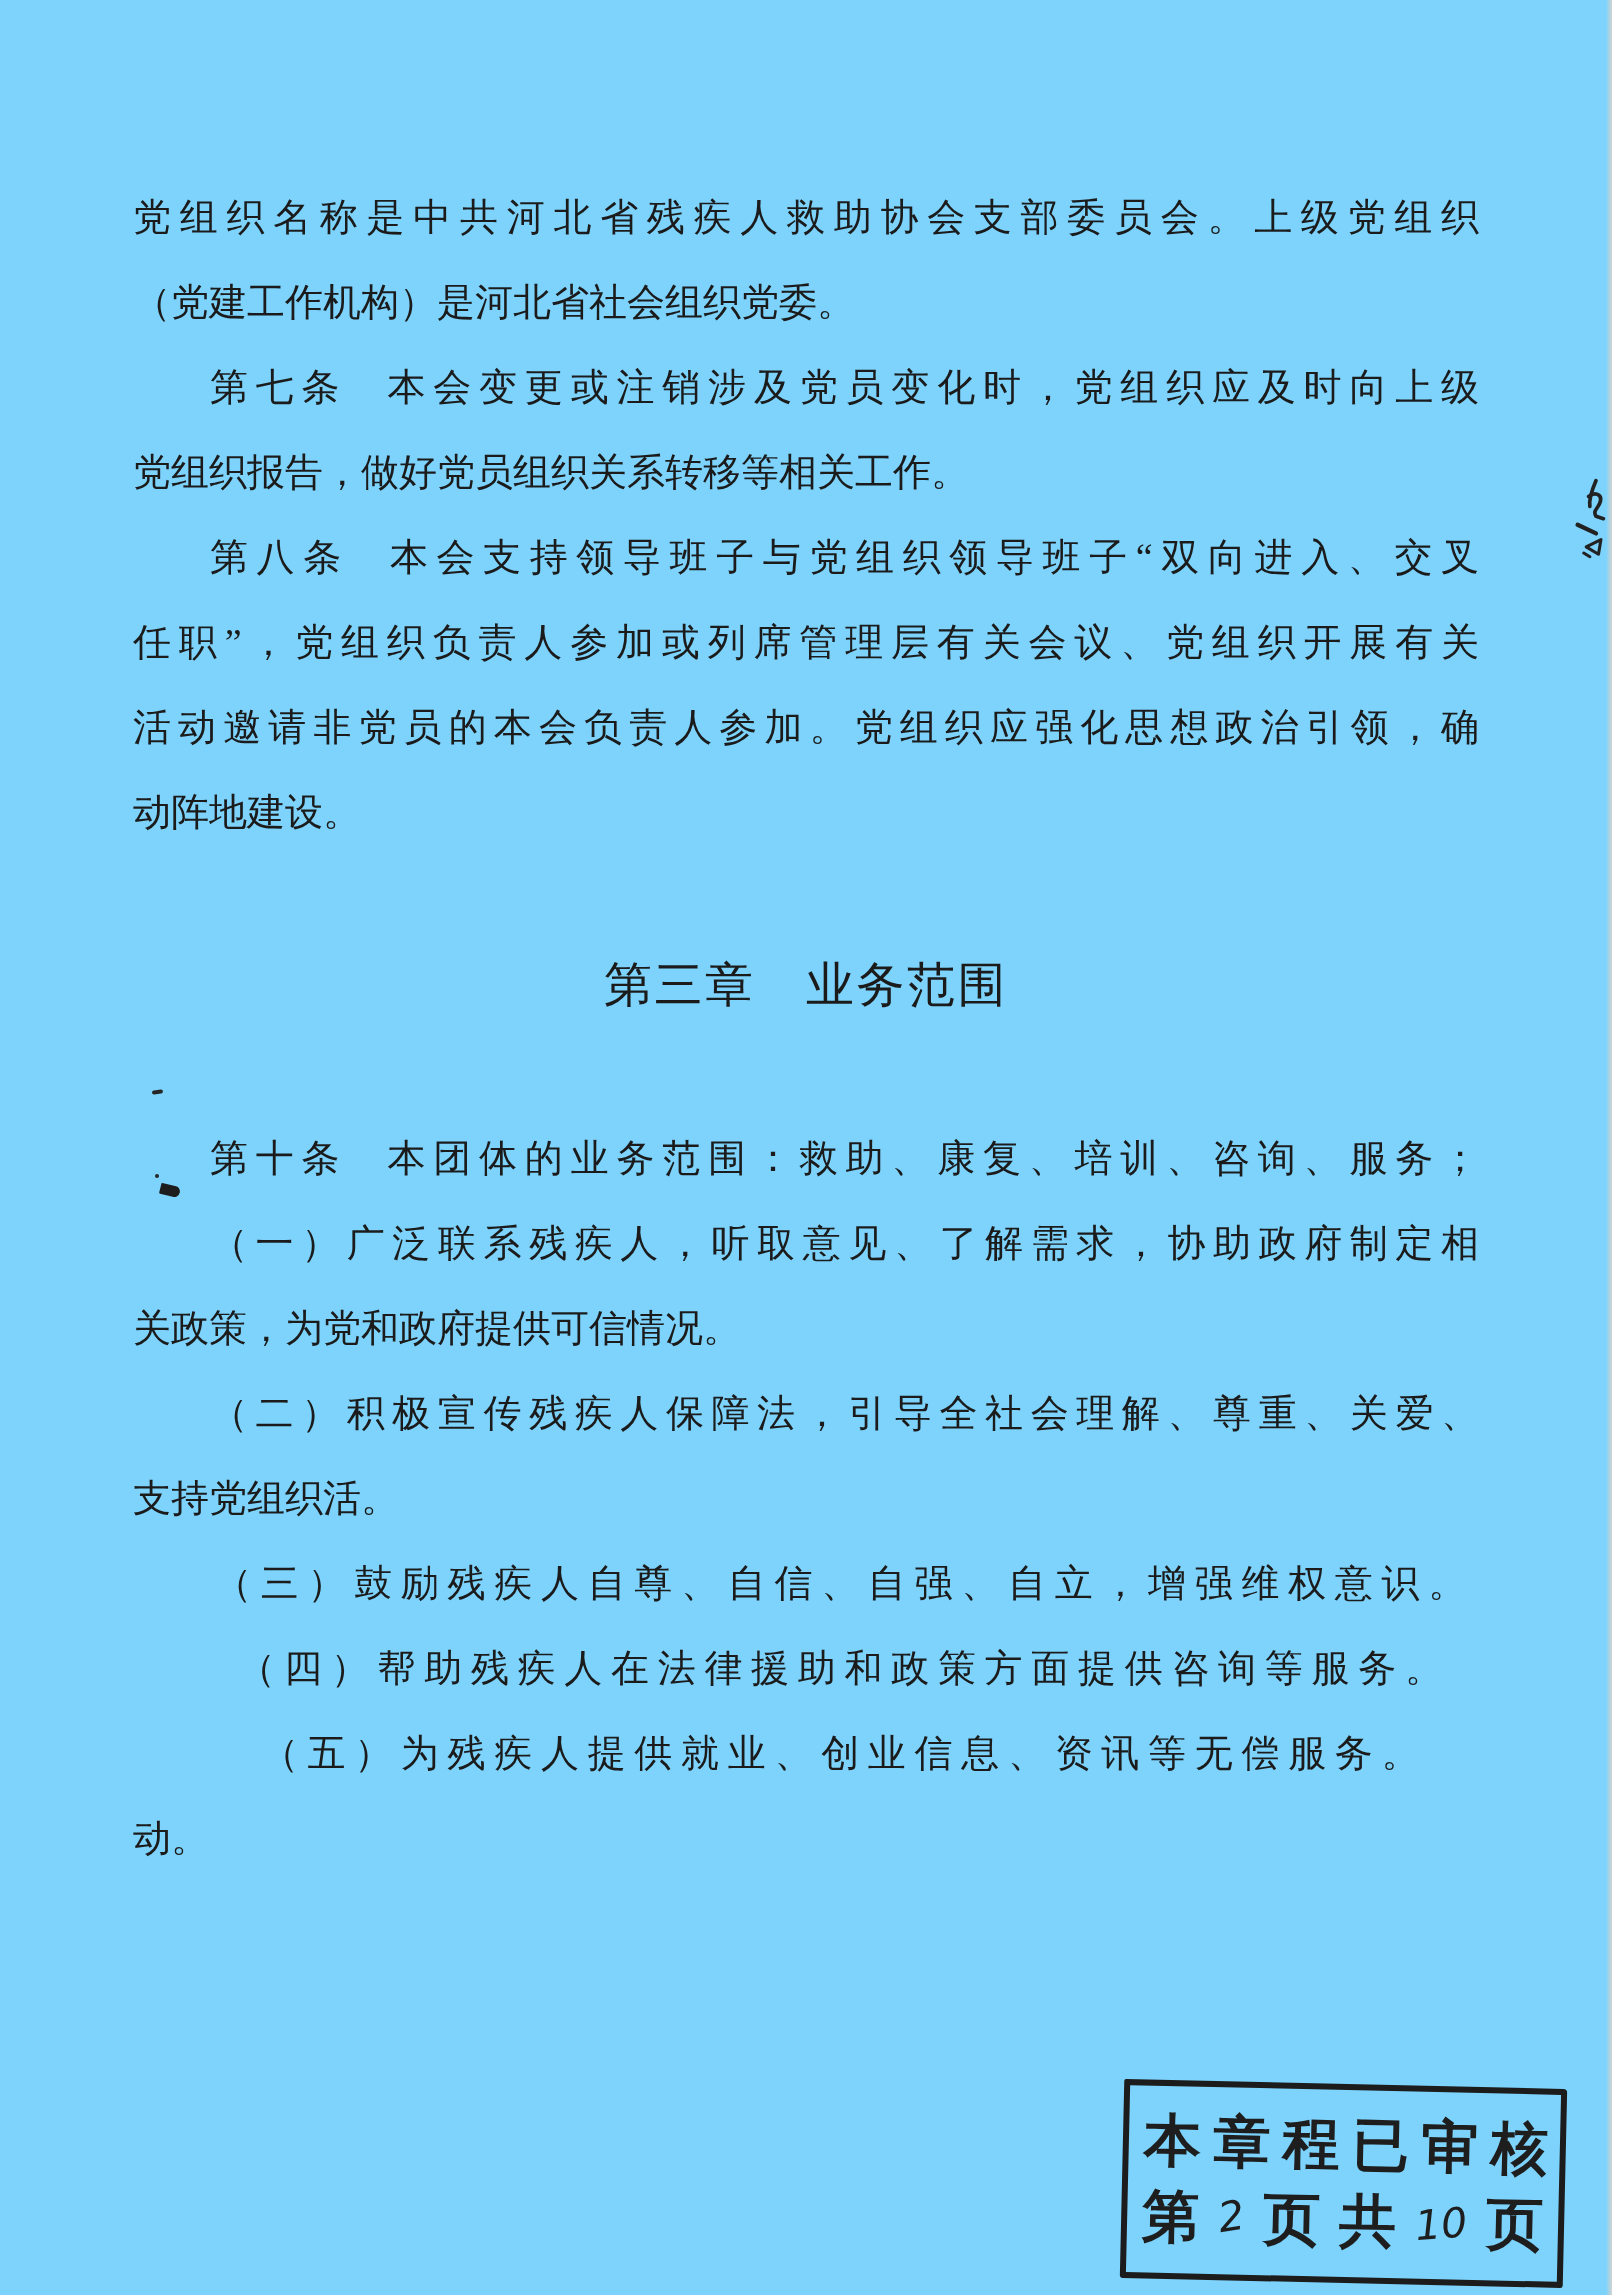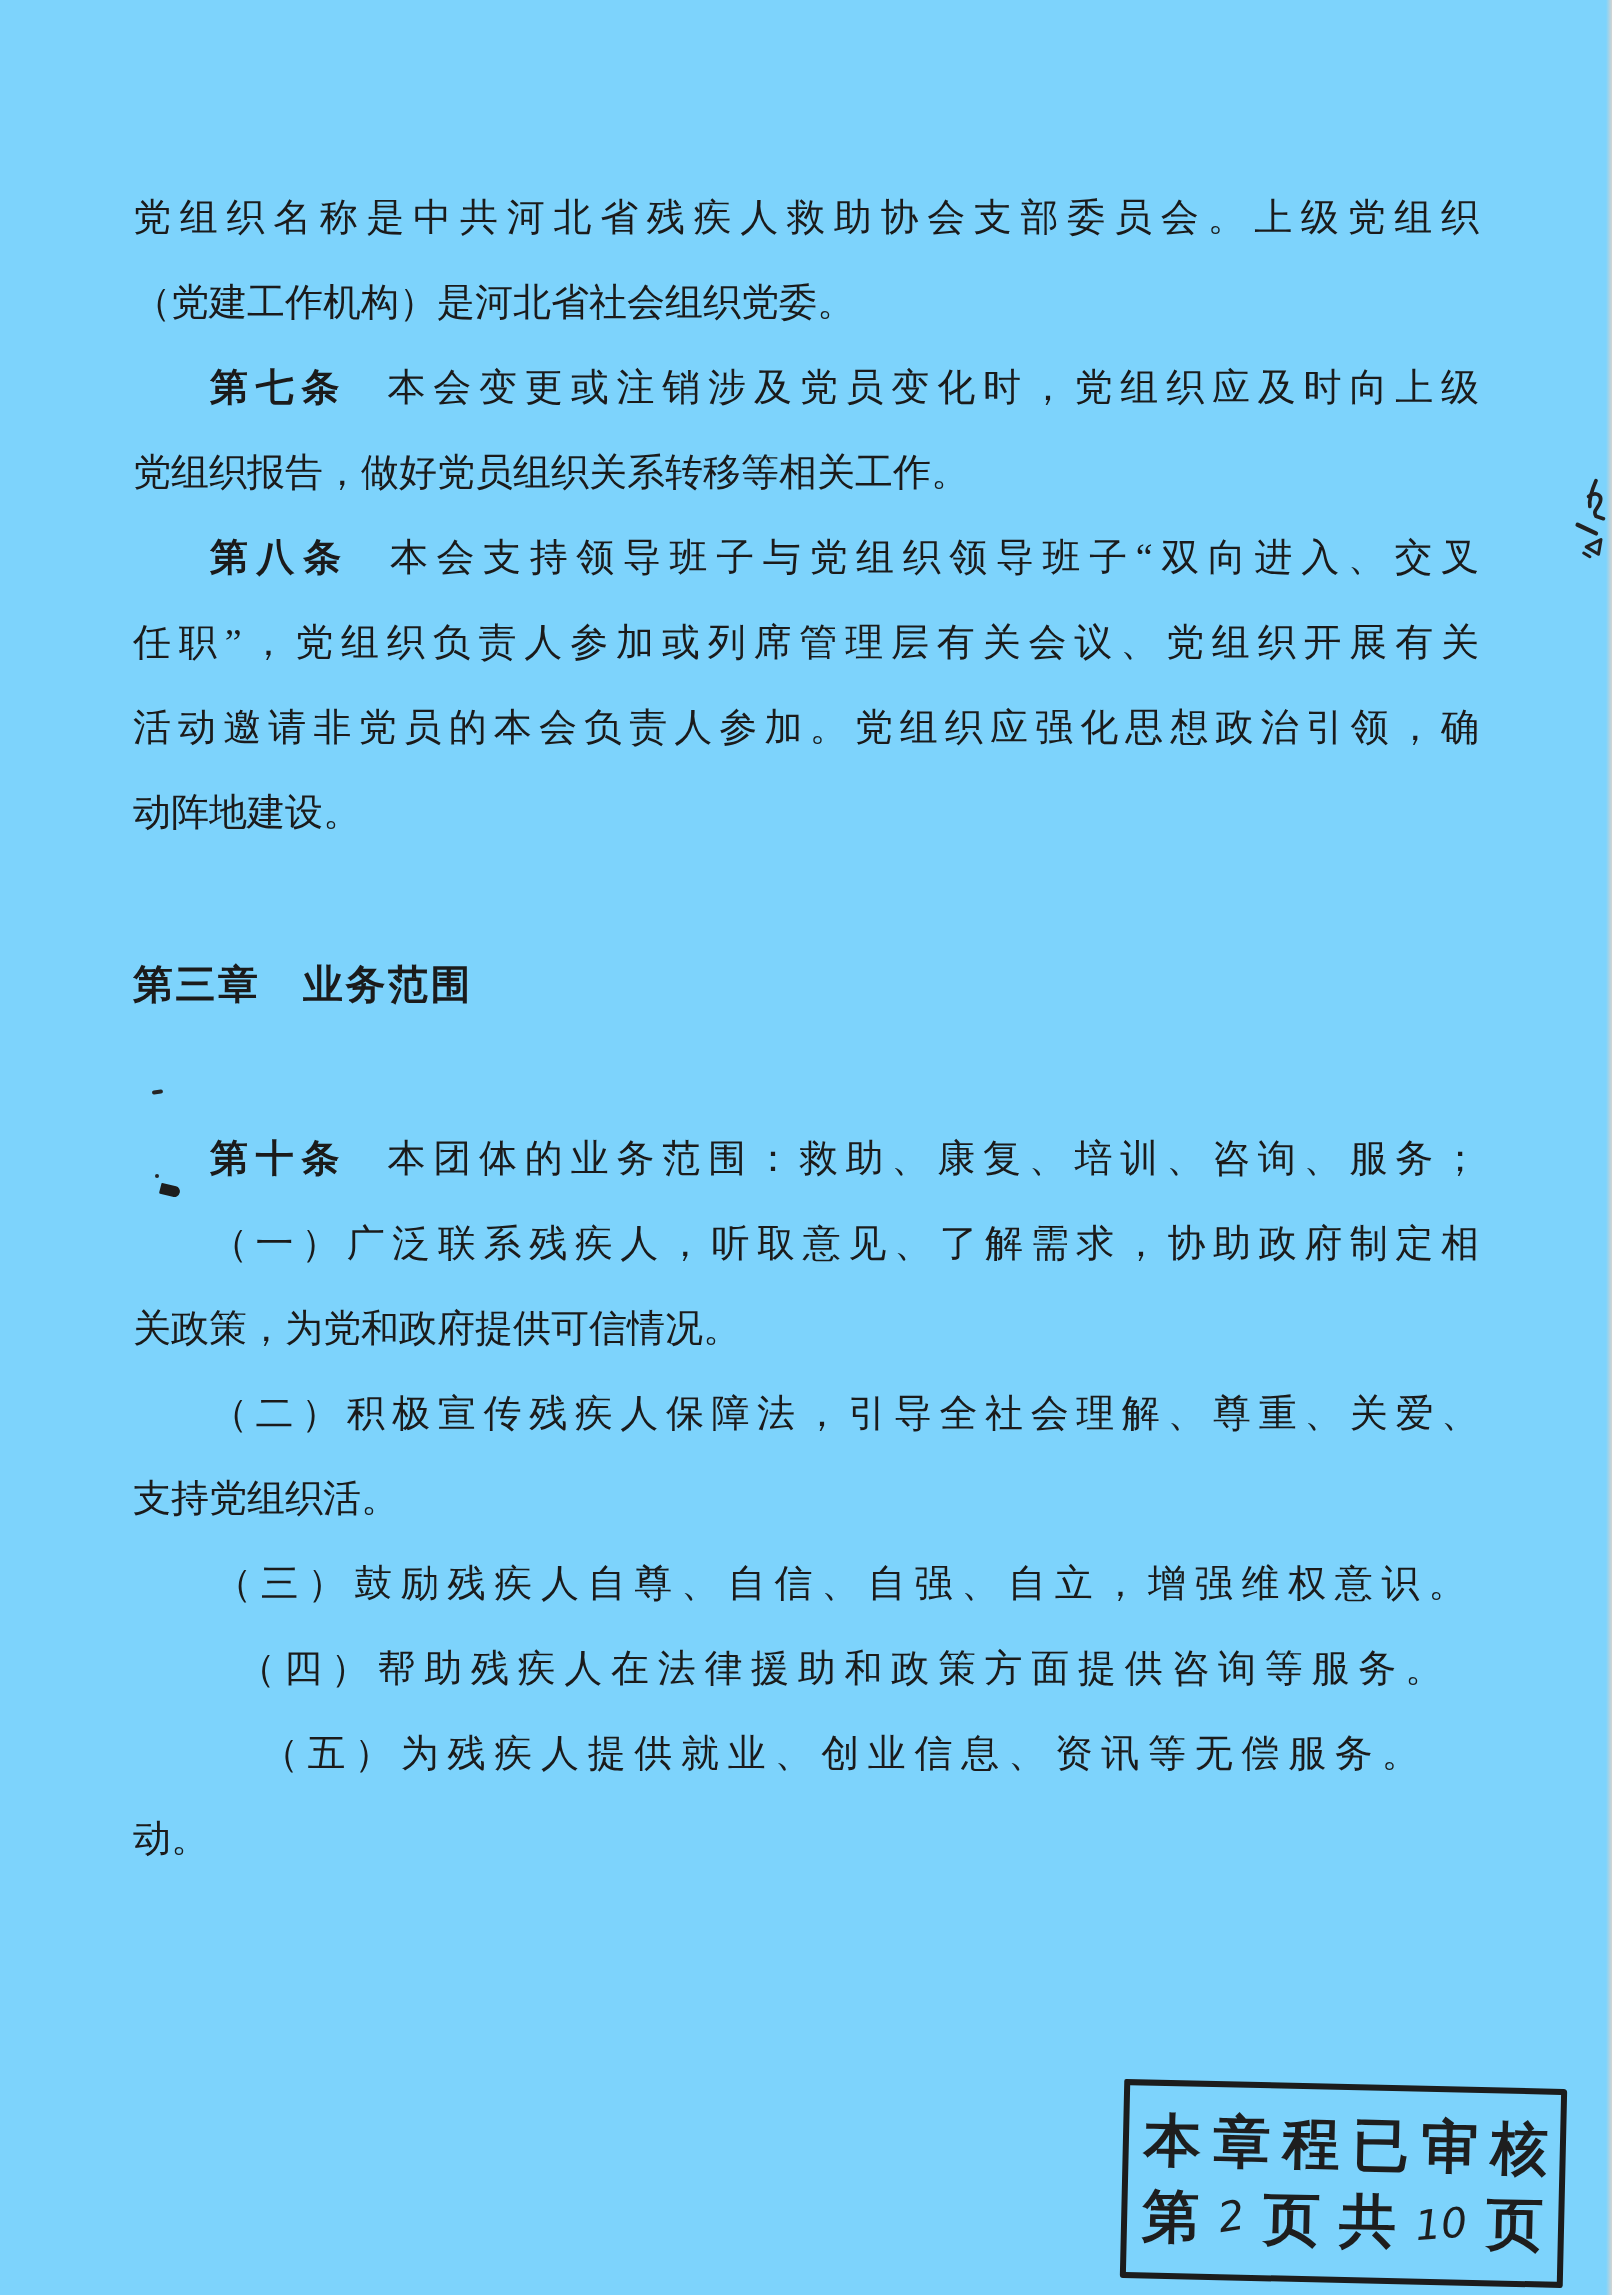--- a/index.html
+++ b/index.html
@@ -21,26 +21,26 @@
     white-space:nowrap;
   }
   .just{
     white-space:normal;
     text-align:justify;
     text-align-last:justify;
   }
   .indent{ text-indent:77px; }
   .ls14{ letter-spacing:8.7px;text-align:center; }
   .mt{ margin-top:89px; }
-  .label{ font-weight:bold; margin-right:40px; }
+  .label{ font-weight:normal; margin-right:40px; }
   .chapter{
     margin-top:87px;
     height:85px;line-height:85px;
-    font-size:40px;font-weight:bold;
-    text-align:left;letter-spacing:2.5px;
+    font-size:48px;font-weight:normal;
+    text-align:center;letter-spacing:2.5px;
   }
   .stamp{
     position:absolute;
     left:1122px;top:2084px;
     width:443px;height:199px;
     border:6.8px solid #1c1c1c;
     border-radius:1.9px 3.7px 2.5px 3.1px;
     box-sizing:border-box;
     padding:6.2px 15px 8.7px 15px;
     display:flex;flex-direction:column;justify-content:space-evenly;

